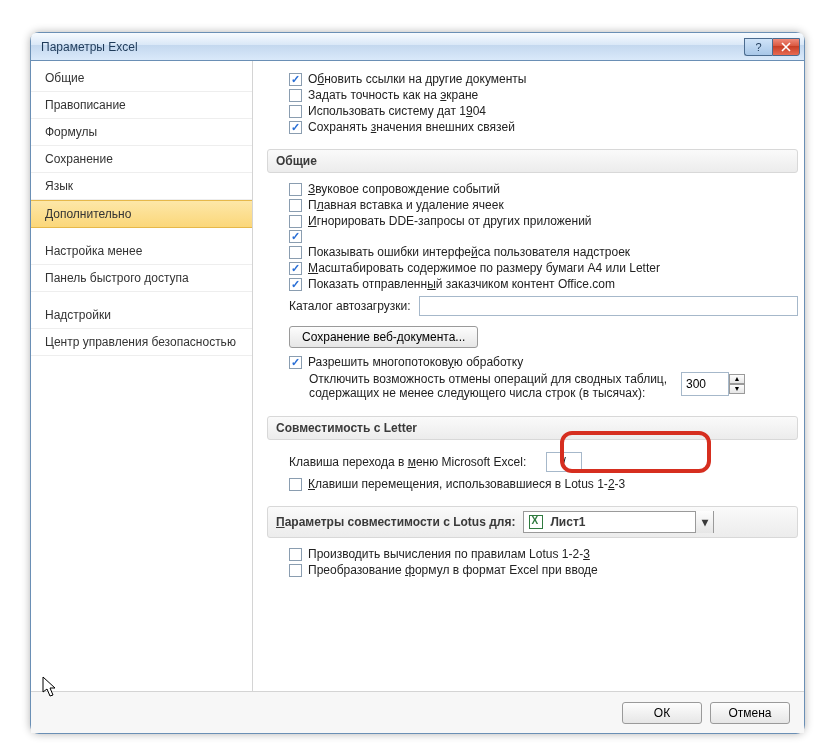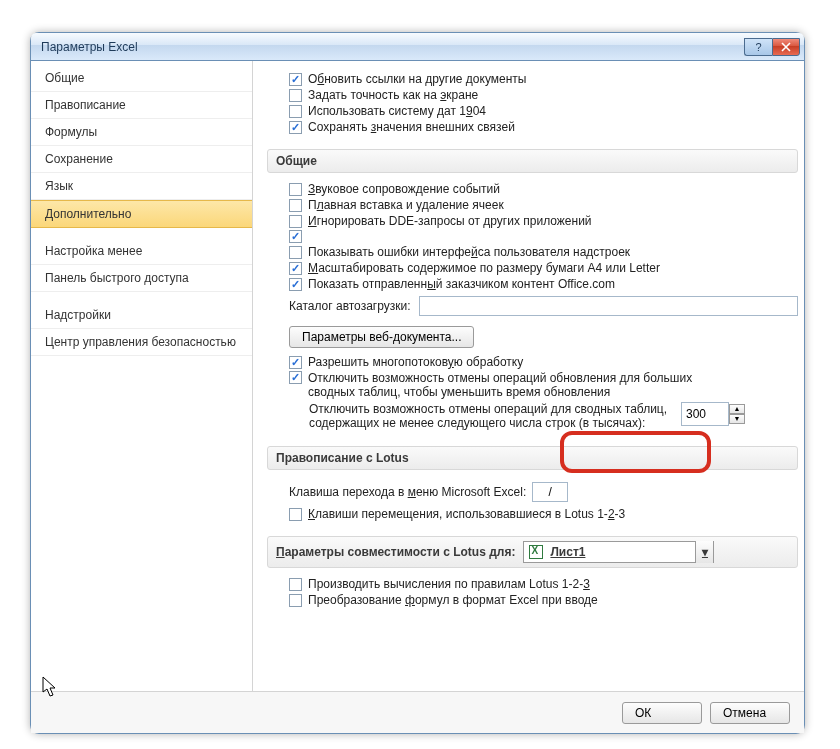--- a/index.html
+++ b/index.html
@@ -41,30 +41,30 @@
 .kat .klab { color: #222; }
 .kat input[type=text] { flex: 1; max-width: 380px; height: 20px; border: 1px solid #a6b8ca; padding: 0 4px; }
 
 .btn { display: inline-block; padding: 3px 12px; background: linear-gradient(#fdfdfd,#e6e6e6); border: 1px solid #9a9a9a; border-radius: 3px; cursor: pointer; }
 
 .spin { display: flex; align-items: center; }
 .spin input { width: 48px; height: 24px; border: 1px solid #a6b8ca; padding: 0 4px; text-align: left; }
 .spin .arrows { display: flex; flex-direction: column; }
 .spin .ar { width: 16px; height: 10px; border: 1px solid #9a9a9a; background: linear-gradient(#fdfdfd,#e6e6e6); font-size: 7px; line-height: 8px; text-align: center; cursor: pointer; }
 
-.lotus-row { display: flex; align-items: center; gap: 6px; padding: 4px 0 4px 22px; }
+.lotus-row { display: flex; align-items: center; gap: 20px; padding: 4px 0 4px 22px; }
 .lotus-row input[type=text] { width: 36px; height: 20px; border: 1px solid #a6b8ca; text-align: center; }
 
-.combo { display: inline-flex; align-items: center; border: 1px solid #9a9a9a; height: 22px; background: #fff; text-decoration: underline; }
+.combo { display: inline-flex; align-items: center; border: 1px solid #9a9a9a; height: 22px; background: #fff; }
 .combo .ci { width: 16px; height: 16px; margin: 0 4px; display: inline-flex; }
 .combo .ct { padding: 0 110px 0 2px; }
 .combo .cd { width: 18px; height: 22px; border-left: 1px solid #9a9a9a; background: linear-gradient(#fdfdfd,#e6e6e6); display: flex; align-items: center; justify-content: center; cursor: pointer; }
 
 .footer { height: 42px; border-top: 1px solid #d4d4d4; display: flex; justify-content: flex-end; align-items: center; gap: 8px; padding: 0 14px; background: #f7f7f7; }
-.footer .btn { min-width: 80px; }
+.footer .btn { min-width: 80px; text-align: center; }
 
 .highlight { position: absolute; border: 4px solid #d62e1f; border-radius: 12px; pointer-events: none; }
 .cursor { position: absolute; left: 42px; top: 676px; width: 16px; height: 22px; pointer-events: none; }
 
 .excel-icon { display: inline-block; width: 16px; height: 16px; position: relative; }
 .excel-icon::before { content: ""; position: absolute; inset: 1px; background: #fff; border: 1px solid #2f7a3f; }
 .excel-icon::after { content: "X"; position: absolute; left: 3px; top: 1px; color: #2f7a3f; font-size: 10px; font-weight: bold; }
 </style>
 </head>
 <body>
@@ -155,48 +155,44 @@
               <span class="label">Показать отправленн<u>ы</u>й заказчиком контент Office.com</span>
             </div>
           </div>
 
         <div class="kat">
           <span class="klab">Каталог автозагрузки:</span>
           <input type="text" value="" style="">
         </div>
 
         <div style="padding:6px 0 6px 22px;">
-          <span class="btn">Параметры веб-документа...</span>
+          <span class="btn">Сохранение веб-документа...</span>
         </div>
 
         <div class="row">
           <span class="cb checked"></span>
           <span class="label">Разрешить многопотоков<u>у</u>ю обработку</span>
         </div>
 
-        <div class="row" style="align-items:flex-start;">
-          <span class="cb checked"></span>
-          <span class="label" style="max-width:430px;">Отключить возможность отмены операций обновления для больших сводных таблиц, чтобы уменьшить время обновления</span>
-        </div>
 
         <div style="display:flex; align-items:flex-start; gap:12px; padding:2px 0 2px 42px;">
           <span class="label" style="max-width:360px;">Отключить возможность отмены операций для сводных таблиц, содержащих не менее следующего числа строк (в тысячах):</span>
           <span class="spin">
             <input type="text" value="300" style="">
             <span class="arrows">
               <span class="ar">▲</span>
               <span class="ar">▼</span>
             </span>
           </span>
         </div>
 
 
         <div class="section">
           <div class="section-head">
-              <span>Правописание с Lotus</span>
+              <span>Совместимость с Letter</span>
             </div>
         </div>
 
         <div class="lotus-row">
           <span class="label">Клавиша перехода в <u>м</u>еню Microsoft Excel:</span>
           <input type="text" value="/" style="">
         </div>
 
         <div class="row">
           <span class="cb"></span>

